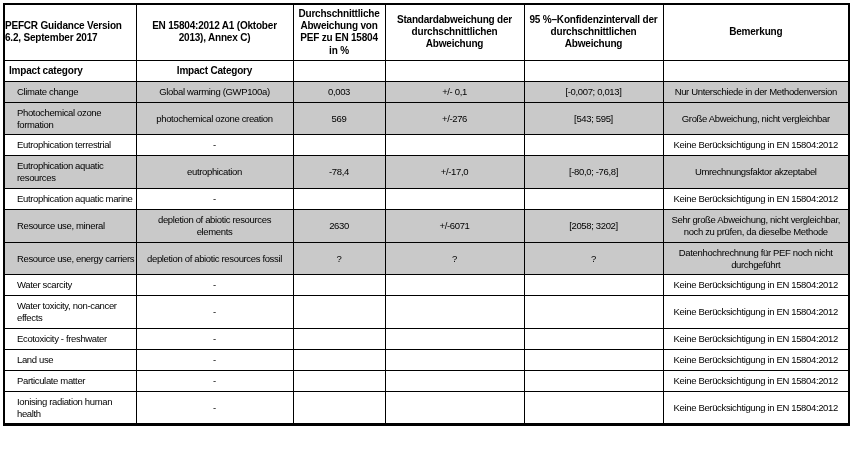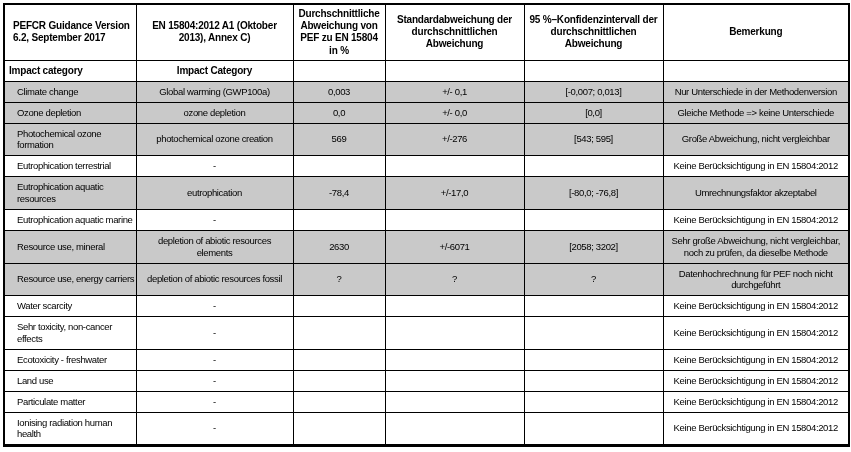--- a/index.html
+++ b/index.html
@@ -46,21 +46,21 @@
   tbody td {
     font-size: 9.5px;
     font-weight: normal;
     letter-spacing: -0.35px;
     line-height: 1.25;
     padding: 4px 4px;
     background: #ffffff;
   }
   th.left, td.left {
     text-align: left;
-    padding-left: 8px;
+    padding-left: 0;
     padding-right: 2px;
   }
   tbody tr.shaded td {
     background: var(--shaded-color, #c9c9c9);
   }
   tbody tr td:first-child {
     padding-left: 12px;
     padding-right: 1px;
   }
 </style>
@@ -98,28 +98,20 @@
     <tbody id="table-body">
         <tr class="shaded">
           <td class="left">Climate change</td>
           <td>Global warming (GWP100a)</td>
           <td>0,003</td>
           <td>+/- 0,1</td>
           <td>[-0,007; 0,013]</td>
           <td>Nur Unterschiede in der Methodenversion</td>
         </tr>
         <tr class="shaded">
-          <td class="left">Ozone depletion</td>
-          <td>ozone depletion</td>
-          <td>0,0</td>
-          <td>+/- 0,0</td>
-          <td>[0,0]</td>
-          <td>Gleiche Methode =&gt; keine Unterschiede</td>
-        </tr>
-        <tr class="shaded">
           <td class="left">Photochemical ozone formation</td>
           <td>photochemical ozone creation</td>
           <td>569</td>
           <td>+/-276</td>
           <td>[543; 595]</td>
           <td>Große Abweichung, nicht vergleichbar</td>
         </tr>
         <tr>
           <td class="left">Eutrophication terrestrial</td>
           <td>-</td>
@@ -162,21 +154,21 @@
         </tr>
         <tr>
           <td class="left">Water scarcity</td>
           <td>-</td>
           <td></td>
           <td></td>
           <td></td>
           <td>Keine Berücksichtigung in EN 15804:2012</td>
         </tr>
         <tr>
-          <td class="left">Sehr toxicity, non-cancer effects</td>
+          <td class="left">Water toxicity, non-cancer effects</td>
           <td>-</td>
           <td></td>
           <td></td>
           <td></td>
           <td>Keine Berücksichtigung in EN 15804:2012</td>
         </tr>
         <tr>
           <td class="left">Ecotoxicity - freshwater</td>
           <td>-</td>
           <td></td>

